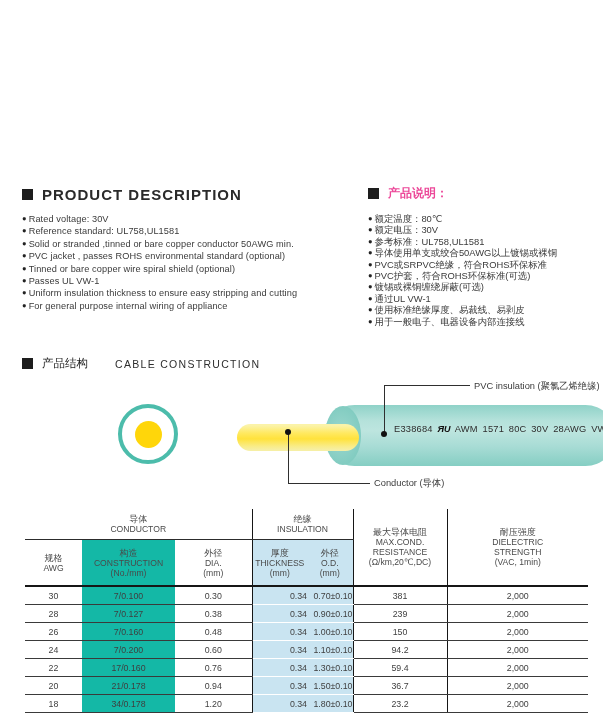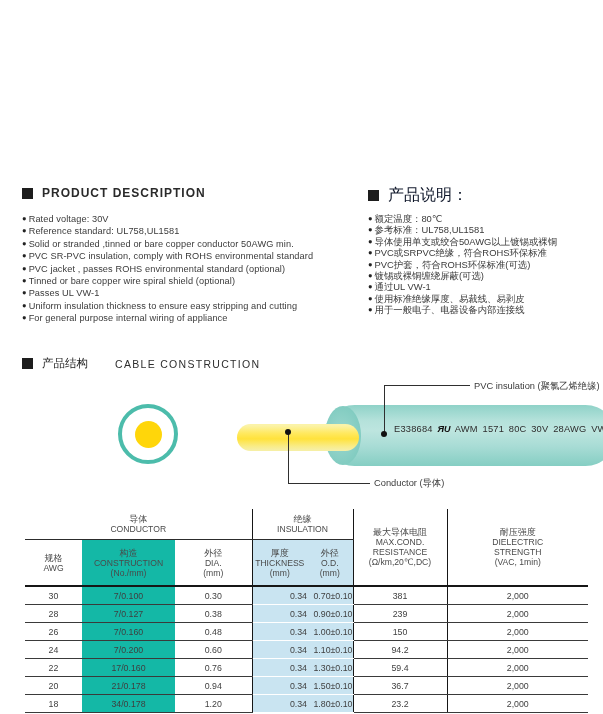--- a/index.html
+++ b/index.html
@@ -2,22 +2,22 @@
 <html><head>
 <meta charset="utf-8">
 <style>
   html,body{margin:0;padding:0;background:#fff;}
   .page{position:relative;width:603px;height:714px;background:#fff;overflow:hidden;
         font-family:"Liberation Sans","DejaVu Sans",sans-serif;color:#3c3c3c;}
 
   
   .sec-head{position:absolute;display:flex;align-items:center;gap:9px;}
   .sq{width:11px;height:11px;background:#1d1d1d;flex:0 0 auto;}
-  .h-en{font-size:12px;font-weight:700;letter-spacing:1px;color:#2a2a2a;}
-  .h-cn{font-size:16px;font-weight:400;color:#0f172a;}
+  .h-en{font-size:15px;font-weight:700;letter-spacing:1px;color:#2a2a2a;}
+  .h-cn{font-size:12px;font-weight:700;color:#ec4899;}
   .h-cn2{font-size:11.5px;font-weight:400;color:#1f1f1f;}
   .h-en2{font-size:10.5px;font-weight:400;letter-spacing:1.3px;color:#2e2e2e;margin-left:18px;}
 
   
   .blist{position:absolute;list-style:none;margin:0;padding:0;}
   .blist li{white-space:nowrap;line-height:11.4px;}
   .blist .b{font-size:7.5px;margin-right:2px;vertical-align:1px;color:#222;}
   .blist-en li{font-size:9.2px;letter-spacing:0.1px;color:#3a3a3a;}
   .blist-cn li{font-size:9.4px;color:#3a3a3a;}
 
@@ -58,34 +58,34 @@
 <div class="page">
 
   <div class="sec-head" style="left:22px;top:186px;">
     <span class="sq"></span>
     <span class="h-en">PRODUCT DESCRIPTION</span>
   </div>
   <ul class="blist blist-en" style="left:22px;top:213px;">
     <li><span class="b">●</span><span>Rated voltage: 30V</span></li>
     <li><span class="b">●</span><span>Reference standard: UL758,UL1581</span></li>
     <li><span class="b">●</span><span>Solid or stranded ,tinned or bare copper conductor 50AWG min.</span></li>
-    <li><span class="b">●</span><span>PVC SR-PVC insulation, comply with ROHS environmental standard</span></li>
     <li><span class="b">●</span><span>PVC jacket , passes ROHS environmental standard (optional)</span></li>
     <li><span class="b">●</span><span>Tinned or bare copper wire spiral shield (optional)</span></li>
     <li><span class="b">●</span><span>Passes UL VW-1</span></li>
     <li><span class="b">●</span><span>Uniform insulation thickness to ensure easy stripping and cutting</span></li>
     <li><span class="b">●</span><span>For general purpose internal wiring of appliance</span></li>
   </ul>
 
   <div class="sec-head" style="left:368px;top:185px;">
     <span class="sq"></span>
     <span class="h-cn">产品说明：</span>
   </div>
   <ul class="blist blist-cn" style="left:368px;top:213px;">
     <li><span class="b">●</span><span>额定温度：80℃</span></li>
+    <li><span class="b">●</span><span>额定电压：30V</span></li>
     <li><span class="b">●</span><span>参考标准：UL758,UL1581</span></li>
     <li><span class="b">●</span><span>导体使用单支或绞合50AWG以上镀锡或裸铜</span></li>
     <li><span class="b">●</span><span>PVC或SRPVC绝缘，符合ROHS环保标准</span></li>
     <li><span class="b">●</span><span>PVC护套，符合ROHS环保标准(可选)</span></li>
     <li><span class="b">●</span><span>镀锡或裸铜缠绕屏蔽(可选)</span></li>
     <li><span class="b">●</span><span>通过UL VW-1</span></li>
     <li><span class="b">●</span><span>使用标准绝缘厚度、易裁线、易剥皮</span></li>
     <li><span class="b">●</span><span>用于一般电子、电器设备内部连接线</span></li>
   </ul>
 

